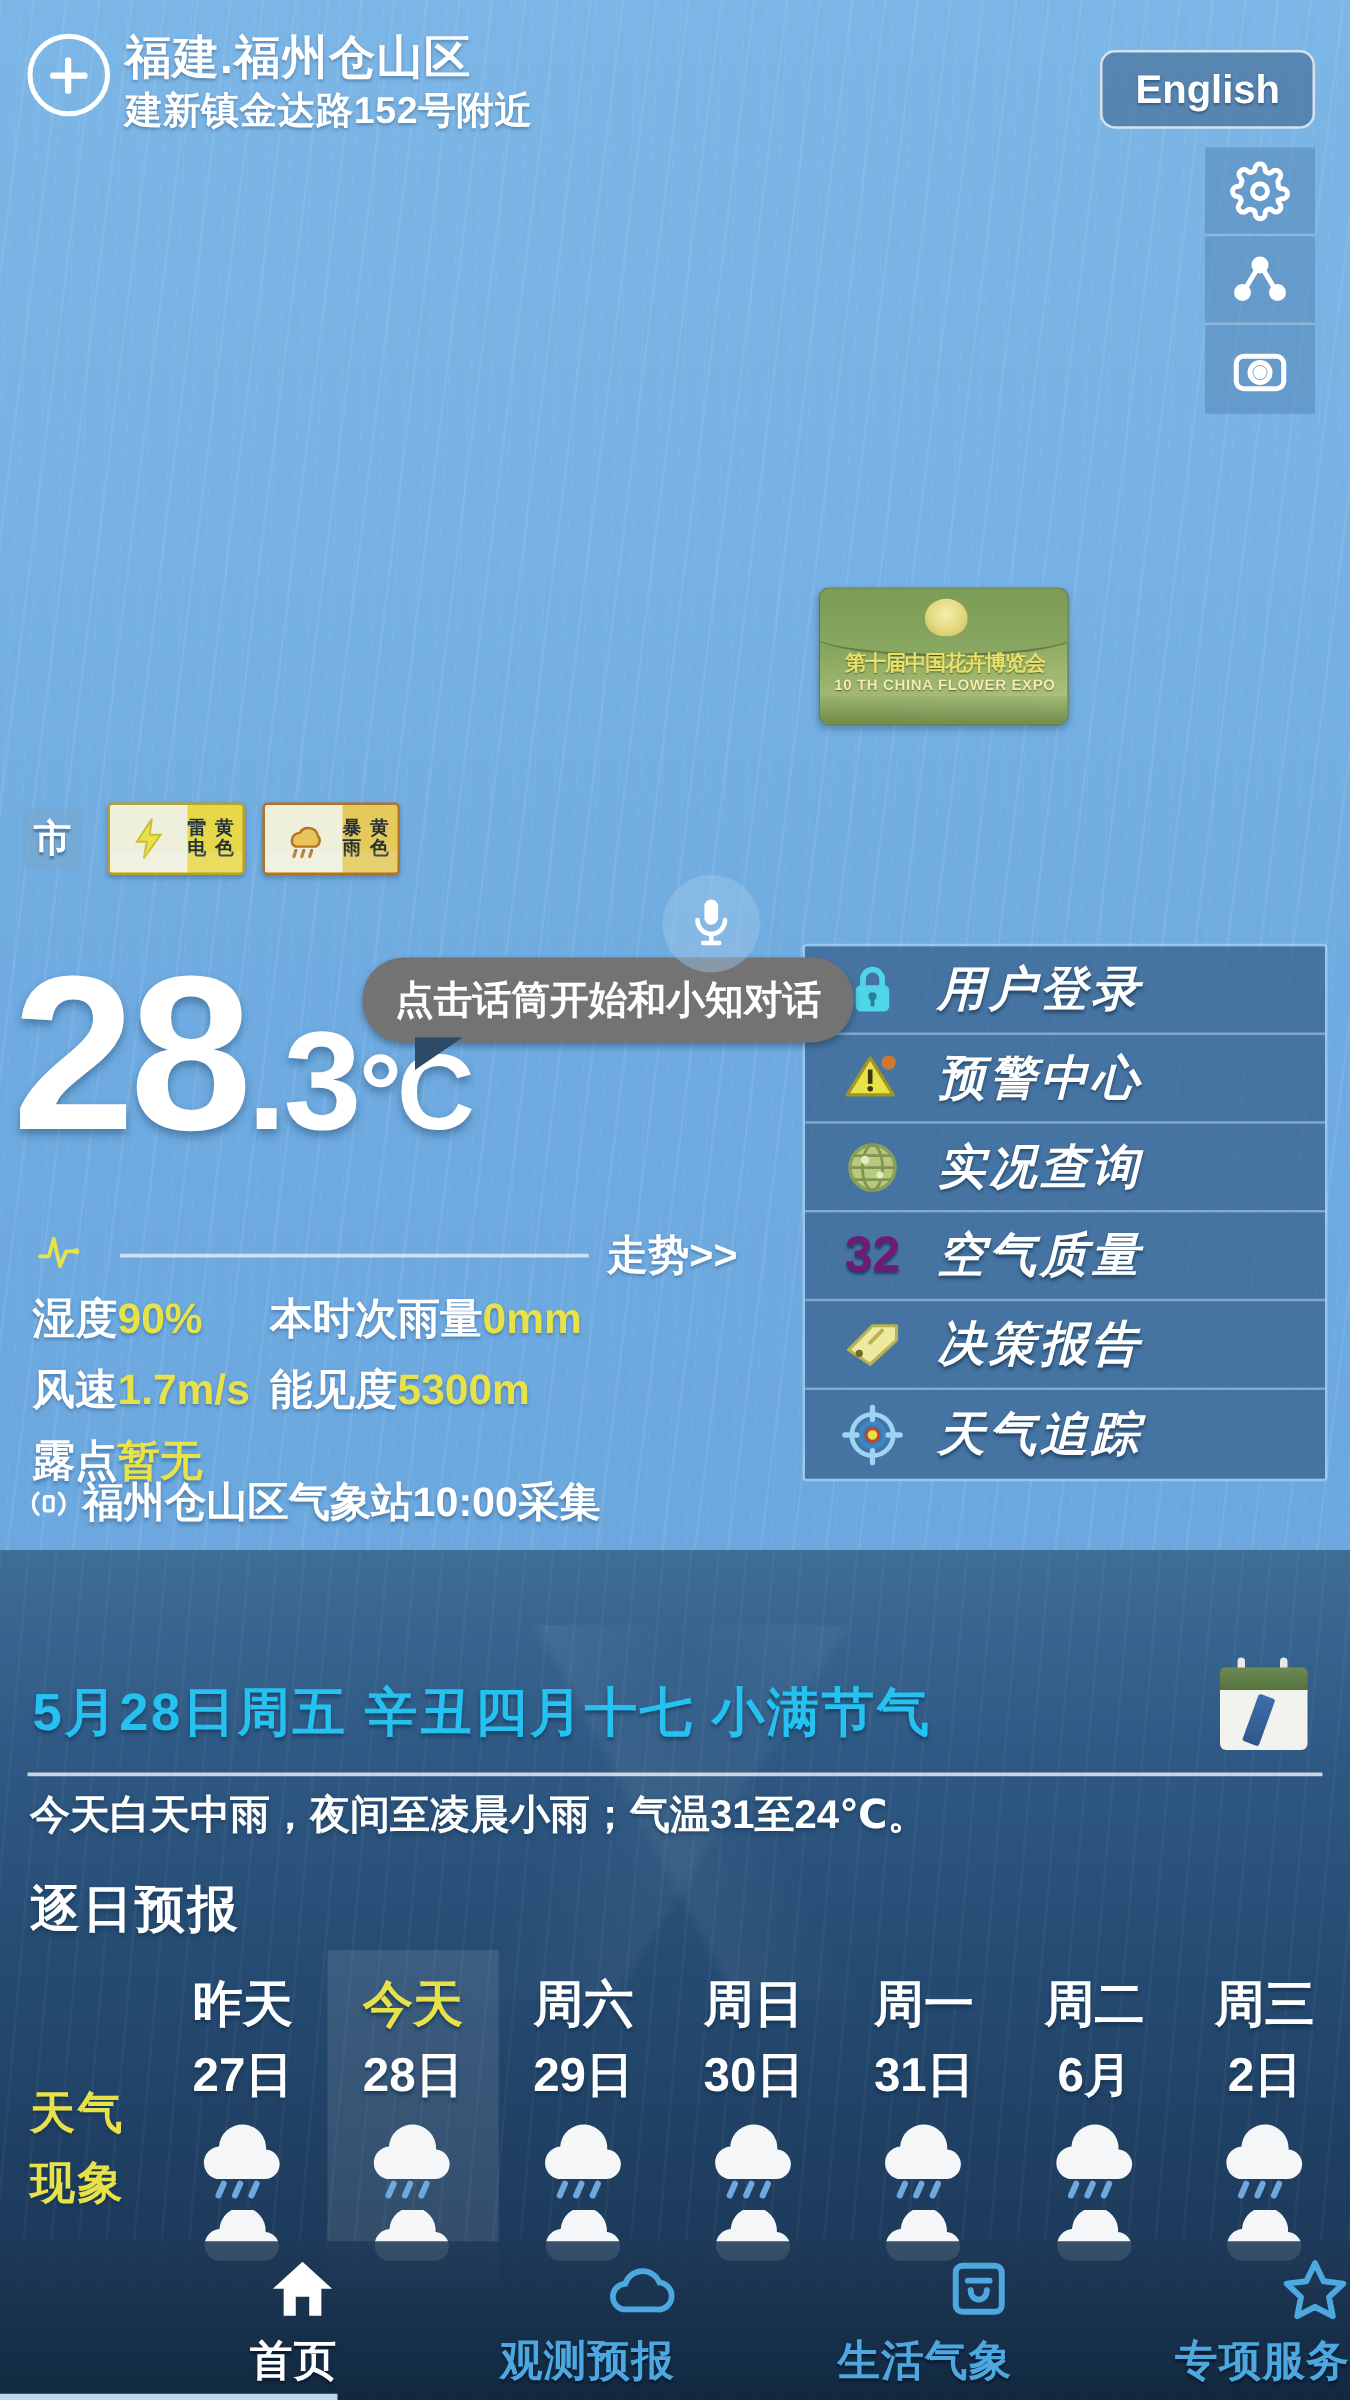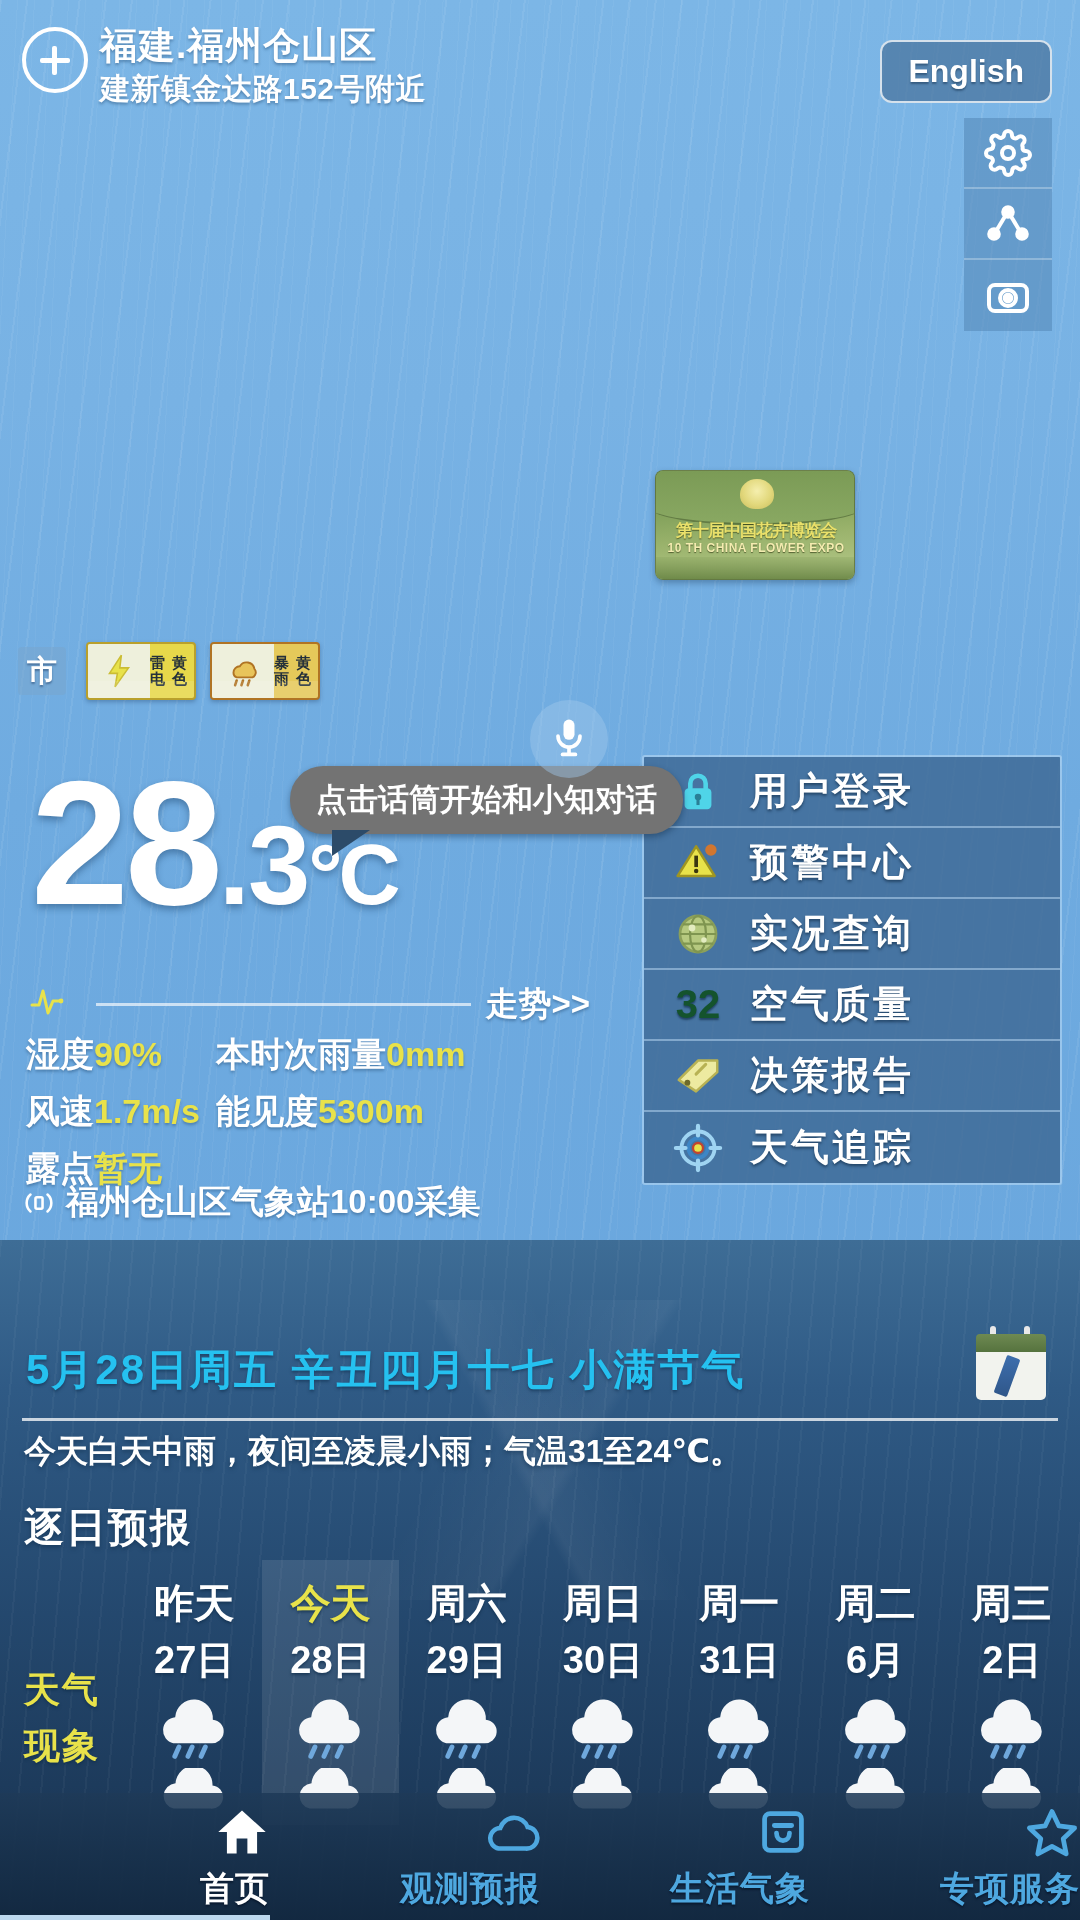--- a/index.html
+++ b/index.html
@@ -115,21 +115,21 @@
   .warn-badge .pic{ width:62px; height:100%; background:#eef0dc;
     display:flex; align-items:center; justify-content:center; }
   .warn-badge .txtcol{ flex:1; display:flex; 
     justify-content:center; align-items:center; color:#24303a;
     font-size:15px; font-weight:bold; line-height:16px; }
   .warn-badge.rainy{ border-color:#b07424; background:#e5c95a; }
   .warn-badge .foot{ position:absolute; left:0; bottom:0; width:100%; height:17px;
     background:rgba(255,255,255,.12); }
 
   
-  #temp-block{ position:absolute; left:31px; top:755px; z-index:18; }
+  #temp-block{ position:absolute; left:10px; top:755px; z-index:18; }
   #temp-main{
     font-size:176px; font-weight:bold; color:#ffffff; line-height:176px;
     letter-spacing:-4px; text-shadow:0 4px 7px rgba(25,65,105,.45);
   }
   #temp-main .dec{ font-size:112px; letter-spacing:-2px; }
   #temp-main .unit{ font-size:86px; }
 
   
   #tooltip{
     position:absolute; left:290px; top:766px; z-index:22;
@@ -171,22 +171,22 @@
   #menu{ position:absolute; right:18px; top:755px; width:420px; z-index:19;
     border:2px solid rgba(190,220,245,.55); border-radius:3px; overflow:hidden; }
   .menu-item{
     height:71px; display:flex; align-items:center;
     background:rgba(60,103,146,.80);
     border-bottom:2px solid rgba(190,220,245,.5); cursor:pointer; padding-left:18px;
   }
   .menu-item:last-child{ border-bottom:none; }
   .menu-ico{ width:72px; height:58px; display:flex; align-items:center; justify-content:center; }
   .menu-label{ color:#fff; font-size:38px; font-weight:bold; letter-spacing:3px;
-    margin-left:16px; text-shadow:0 2px 3px rgba(10,35,60,.6); }
-  .aqi-num{ color:#14532d; font-size:40px; font-weight:bold;
+    margin-left:16px; text-shadow:0 2px 3px rgba(10,35,60,.6);font-style:italic; }
+  .aqi-num{ color:#701a75; font-size:40px; font-weight:bold;
     text-shadow:0 2px 2px rgba(10,35,60,.6); }
 
   
   #date-strip{ position:absolute; left:0; top:1330px; width:1080px; height:86px; z-index:18; }
   #date-text{ position:absolute; left:26px; top:12px; font-size:42px; font-weight:bold;
     color:#25c1f0; letter-spacing:2px; text-shadow:0 2px 3px rgba(10,40,70,.5); }
   #calendar-ico{ position:absolute; right:30px; top:-8px; width:78px; height:86px;
     cursor:pointer; }
   #calendar-ico .cal-top{ position:absolute; left:4px; top:12px; width:70px; height:20px;
     background:linear-gradient(180deg,#6e8a52,#53703c); border-radius:4px 4px 0 0; }

